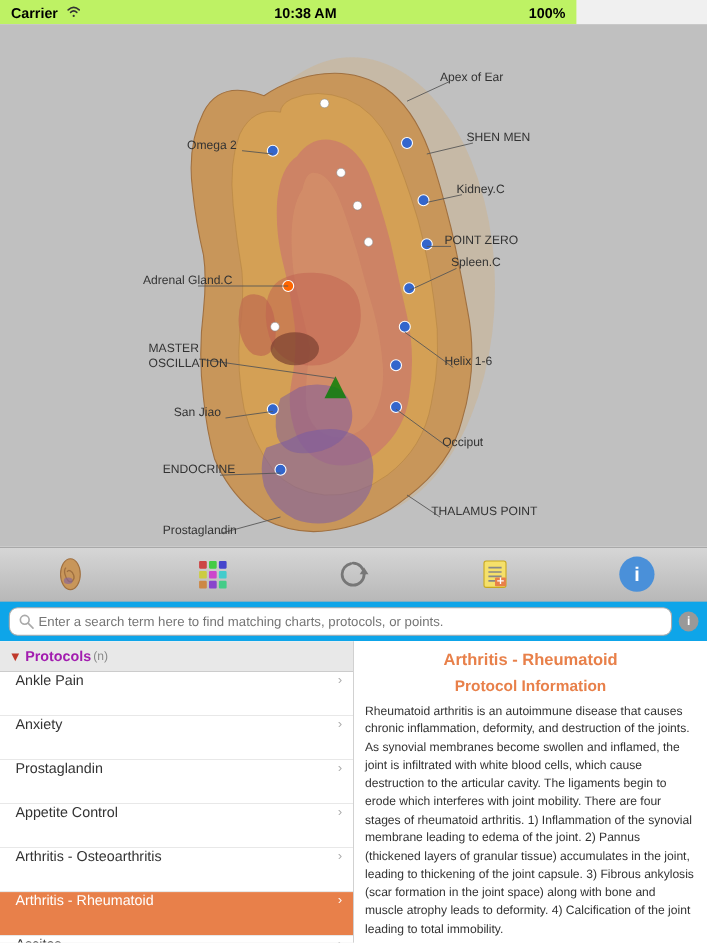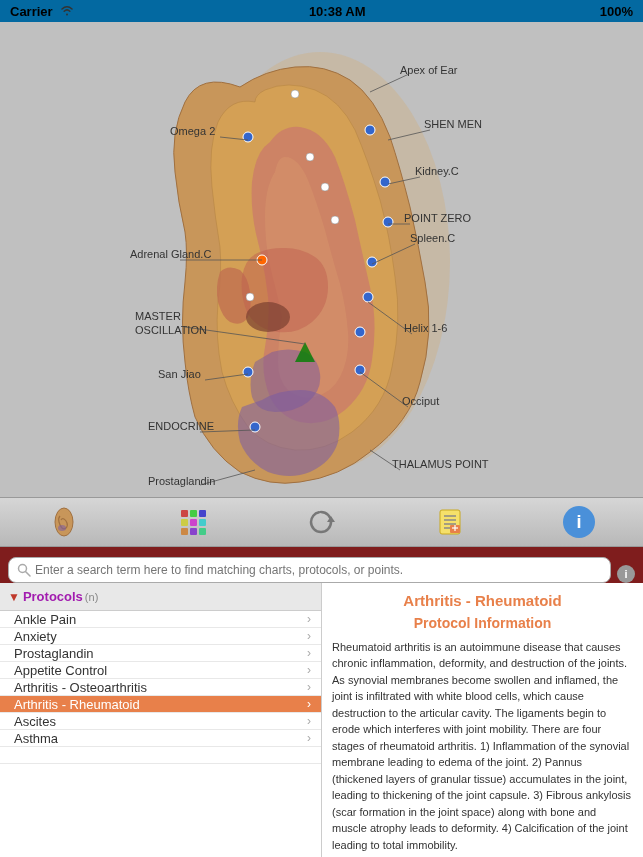--- a/index.html
+++ b/index.html
@@ -1,22 +1,22 @@
 <!DOCTYPE html>
 <html><head>
   <meta charset="utf-8">
   <style>
     * { margin: 0; padding: 0; box-sizing: border-box; }
     body { width: 643px; height: 857px; font-family: -apple-system, 'Helvetica Neue', Arial, sans-serif; overflow: hidden; background: #f0f0f0; }
 
     
     #status-bar {
-      width: 643px;
+      width: 524px;
       height: 22px;
-      background: #0369a1;
+      background: #bef264;
       display: flex;
       align-items: center;
       justify-content: space-between;
       padding: 0 10px;
       font-size: 13px;
       font-weight: 600;
     }
     #status-bar .left { display: flex; align-items: center; gap: 6px; }
     #status-bar .center { font-size: 13px; font-weight: 600; }
     #status-bar .right { font-size: 13px; }
@@ -54,23 +54,23 @@
       justify-content: center;
       width: 60px;
       height: 44px;
       cursor: pointer;
     }
 
     
     #search-bar {
       width: 643px;
       height: 36px;
-      background: #7f1d1d;
-      display: flex;
-      align-items: flex-end;
+      background: #0ea5e9;
+      display: flex;
+      align-items: center;
       padding: 0 8px;
       gap: 6px;
     }
     #search-input-container {
       flex: 1;
       height: 26px;
       background: white;
       border-radius: 8px;
       border: 1px solid #aaa;
       display: flex;
@@ -124,23 +124,23 @@
       font-size: 13px;
       font-weight: bold;
       color: #a21caf;
     }
     .protocols-count {
       font-size: 11px;
       color: #888;
       margin-left: 2px;
     }
     .protocol-item {
-      height: 17px;
-      display: flex;
-      align-items: center;
+      height: 40px;
+      display: flex;
+      align-items: flex-start;
       justify-content: space-between;
       padding: 0 10px 0 14px;
       border-bottom: 1px solid #e8e8e8;
       cursor: pointer;
       background: white;
     }
     .protocol-item.active {
       background: #e8804a;
     }
     .protocol-item-label {

